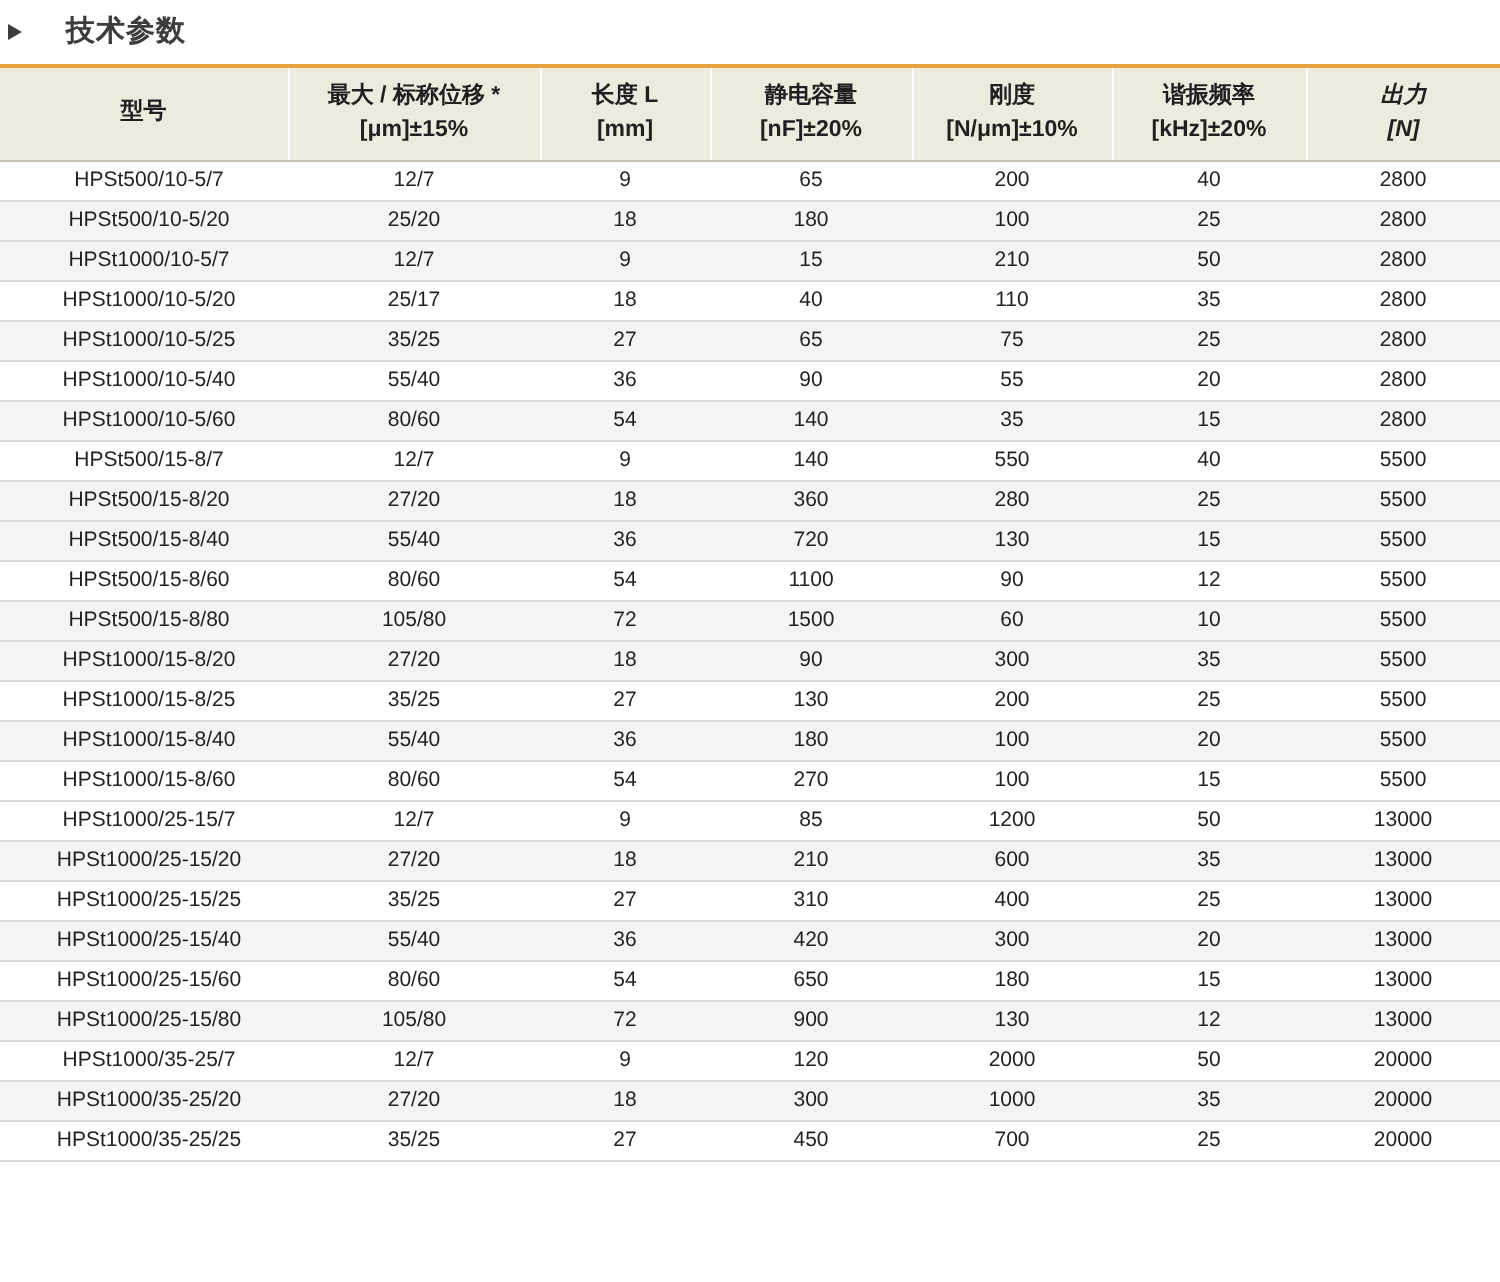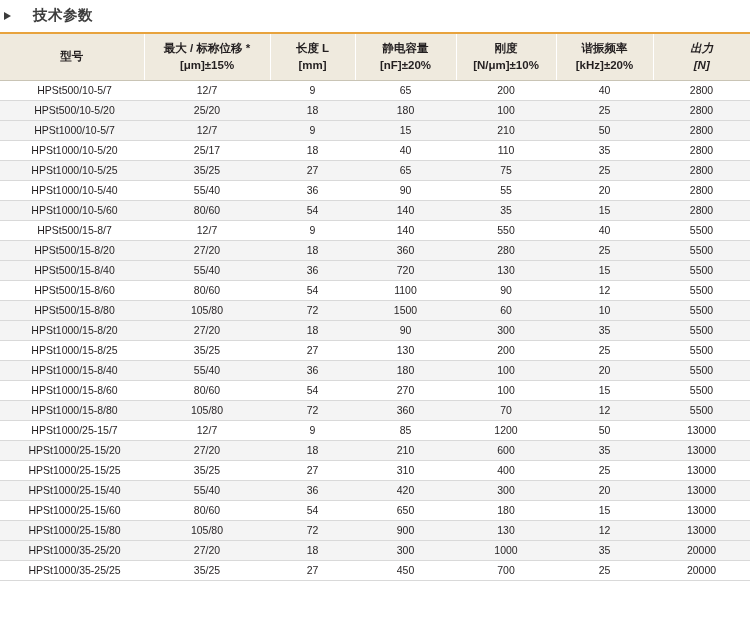--- a/index.html
+++ b/index.html
@@ -282,29 +282,20 @@
         </tr>
         <tr class="plain">
           <td class="model">HPSt1000/15-8/60</td>
           <td>80/60</td>
           <td>54</td>
           <td>270</td>
           <td>100</td>
           <td>15</td>
           <td>5500</td>
         </tr>
-        <tr class="shade">
-          <td class="model">HPSt1000/15-8/80</td>
-          <td>105/80</td>
-          <td>72</td>
-          <td>360</td>
-          <td>70</td>
-          <td>12</td>
-          <td>5500</td>
-        </tr>
         <tr class="plain">
           <td class="model">HPSt1000/25-15/7</td>
           <td>12/7</td>
           <td>9</td>
           <td>85</td>
           <td>1200</td>
           <td>50</td>
           <td>13000</td>
         </tr>
         <tr class="shade">
@@ -345,20 +336,29 @@
         </tr>
         <tr class="shade">
           <td class="model">HPSt1000/25-15/80</td>
           <td>105/80</td>
           <td>72</td>
           <td>900</td>
           <td>130</td>
           <td>12</td>
           <td>13000</td>
         </tr>
+        <tr class="plain">
+          <td class="model">HPSt1000/35-25/7</td>
+          <td>12/7</td>
+          <td>9</td>
+          <td>120</td>
+          <td>2000</td>
+          <td>50</td>
+          <td>20000</td>
+        </tr>
         <tr class="shade">
           <td class="model">HPSt1000/35-25/20</td>
           <td>27/20</td>
           <td>18</td>
           <td>300</td>
           <td>1000</td>
           <td>35</td>
           <td>20000</td>
         </tr>
         <tr class="plain">

